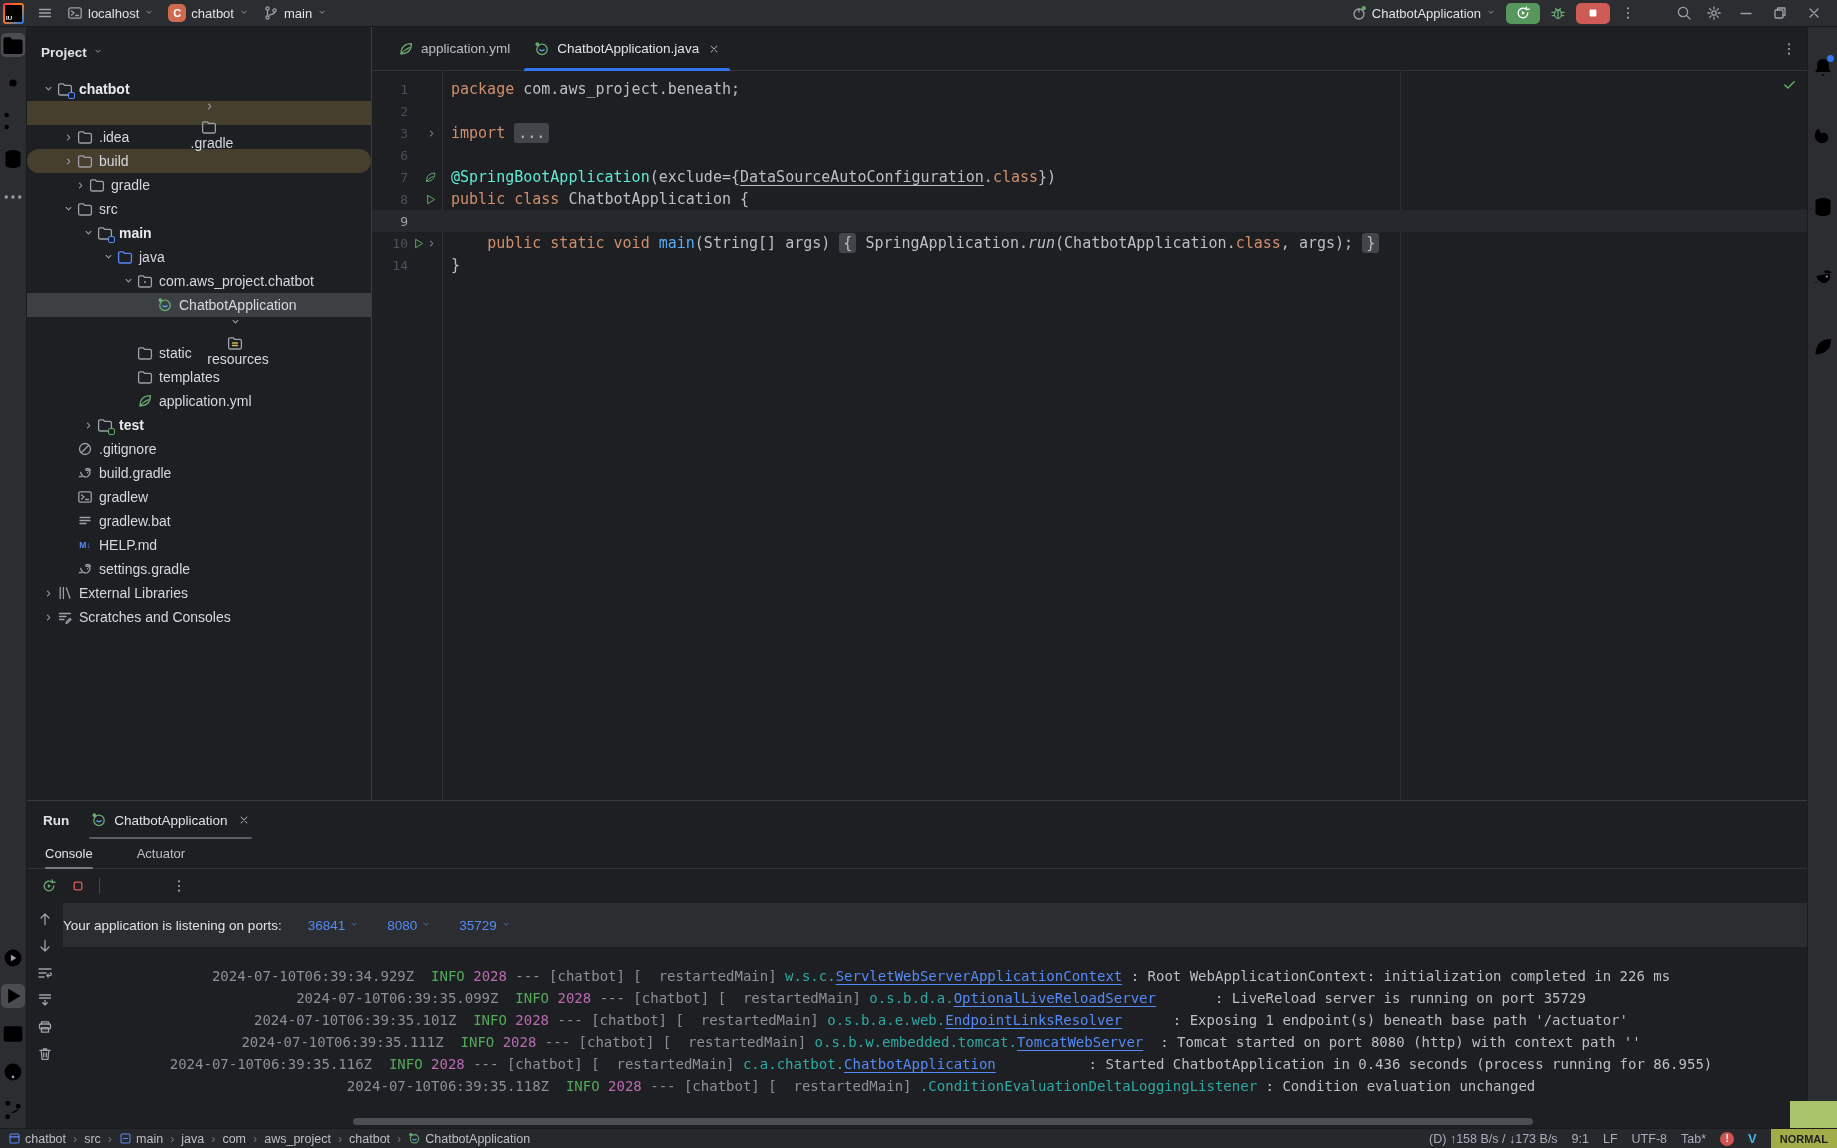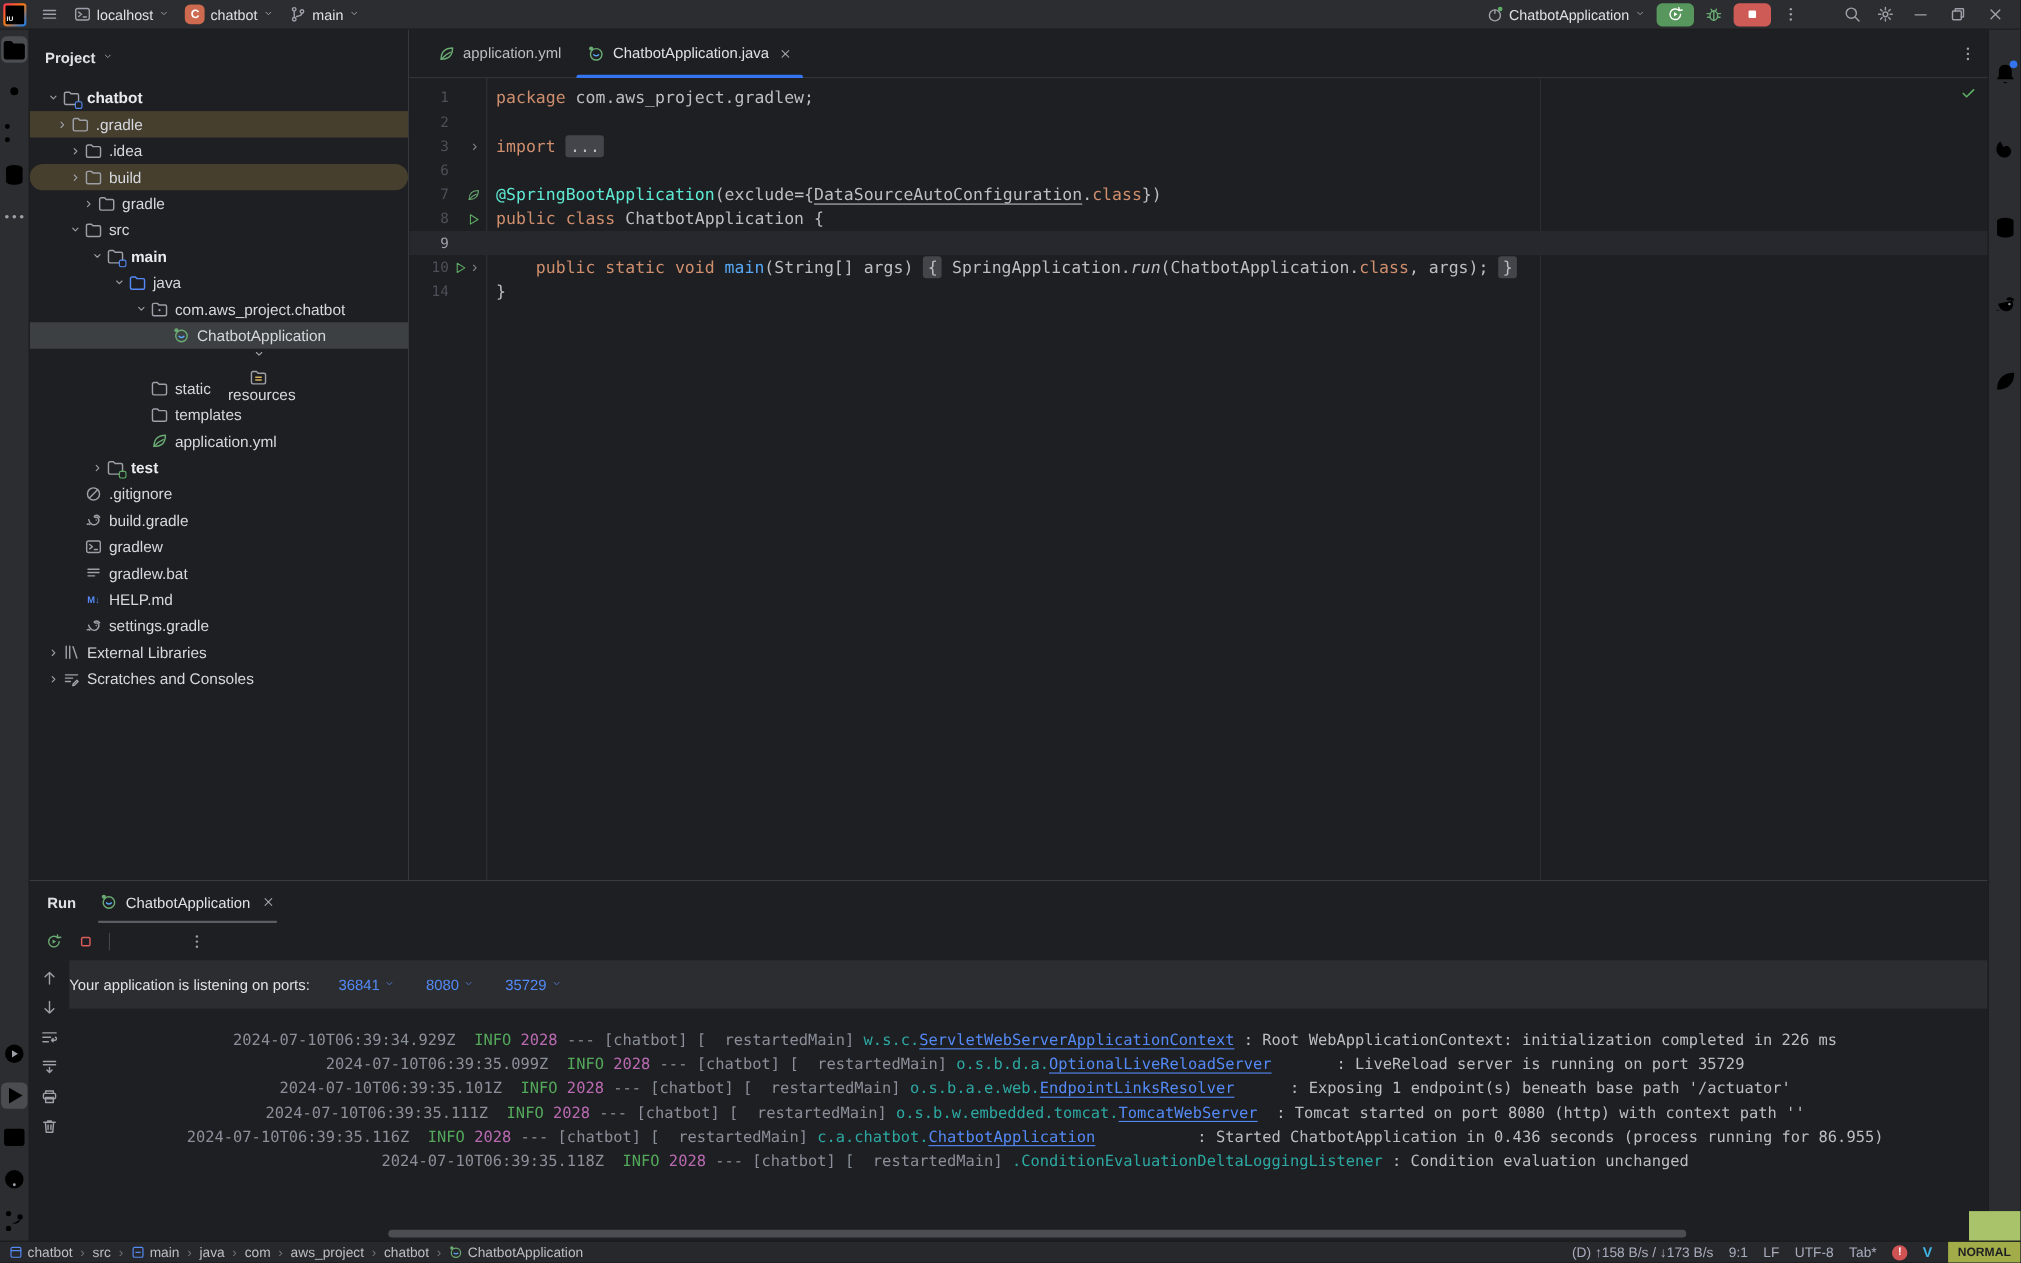--- a/index.html
+++ b/index.html
@@ -371,21 +371,21 @@
                   </svg>
                 </span>
                 <span class="ic">
                   <svg viewBox="0 0 16 16">
                     <path d="M1.6 4.2c0-.8.6-1.4 1.4-1.4h3.1l1.5 1.5h5.4c.8 0 1.4.6 1.4 1.4v6.9c0 .8-.6 1.4-1.4 1.4H3c-.8 0-1.4-.6-1.4-1.4z"></path>
                   </svg>
                   <span class="badge"></span>
                 </span>
                 <span class="tlabel">chatbot</span>
               </div>
-              <div class="trow row-modified" style="padding-left: 20px;">
+              <div class="trow row-modified" style="padding-left: 20px; flex-direction: column;">
                 <span class="tchev">
                   <svg viewBox="0 0 16 16">
                     <path d="M6.5 4.5L10 8l-3.5 3.5"></path>
                   </svg>
                 </span>
                 <span class="ic">
                   <svg viewBox="0 0 16 16">
                     <path d="M1.6 4.2c0-.8.6-1.4 1.4-1.4h3.1l1.5 1.5h5.4c.8 0 1.4.6 1.4 1.4v6.9c0 .8-.6 1.4-1.4 1.4H3c-.8 0-1.4-.6-1.4-1.4z"></path>
                   </svg>
                 </span>
@@ -675,21 +675,21 @@
                 </span>
               </span>
             </div>
           <div class="code">
             <div class="gutter-sep"></div>
             <div class="wrap-guide"></div>
             <div id="code-lines">
                 <div class="code-line">
                   <span class="lnum">1</span>
                   <span class="gut"></span>
-                  <span class="ctext"><span class="tk-kw">package</span><span class="tk-pl"> com.aws_project.gradlew;</span></span>
+                  <span class="ctext"><span class="tk-kw">package</span><span class="tk-pl"> com.aws_project.beneath;</span></span>
                 </div>
                 <div class="code-line">
                   <span class="lnum">2</span>
                   <span class="gut"></span>
                   <span class="ctext"></span>
                 </div>
                 <div class="code-line">
                   <span class="lnum">3</span>
                   <span class="gut">
                     <span class="fold">
@@ -776,20 +776,31 @@
                 </svg>
               </span>
             <span>ChatbotApplication</span>
             <span class="x">
                 <svg viewBox="0 0 16 16">
                   <path d="M4 4l8 8M12 4l-8 8"></path>
                 </svg>
               </span>
           </span>
         </div>
+        <div class="run-subtabs" id="run-subtabs">
+            <span class="subtab active">
+              <span>Console</span>
+            </span>
+            <span class="subtab">
+              <span class="ic ic-orange" style="width: 14px;">
+                <svg viewBox="0 0 16 16"></svg>
+              </span>
+              <span>Actuator</span>
+            </span>
+          </div>
         <div class="run-toolbar" id="run-toolbar">
             <span class="ic ic-green">
               <svg viewBox="0 0 16 16">
                 <path d="M12.8 8a4.8 4.8 0 1 1-1.6-3.6M11.2 1.9l.4 2.6 2.6-.4"></path>
                 <path d="M6.8 6l3.2 2-3.2 2z" fill="currentColor" stroke="none"></path>
               </svg>
             </span>
             <span class="ic ic-red">
               <svg viewBox="0 0 16 16">
                 <rect x="4.2" y="4.2" width="7.6" height="7.6" rx="1.2"></rect>

